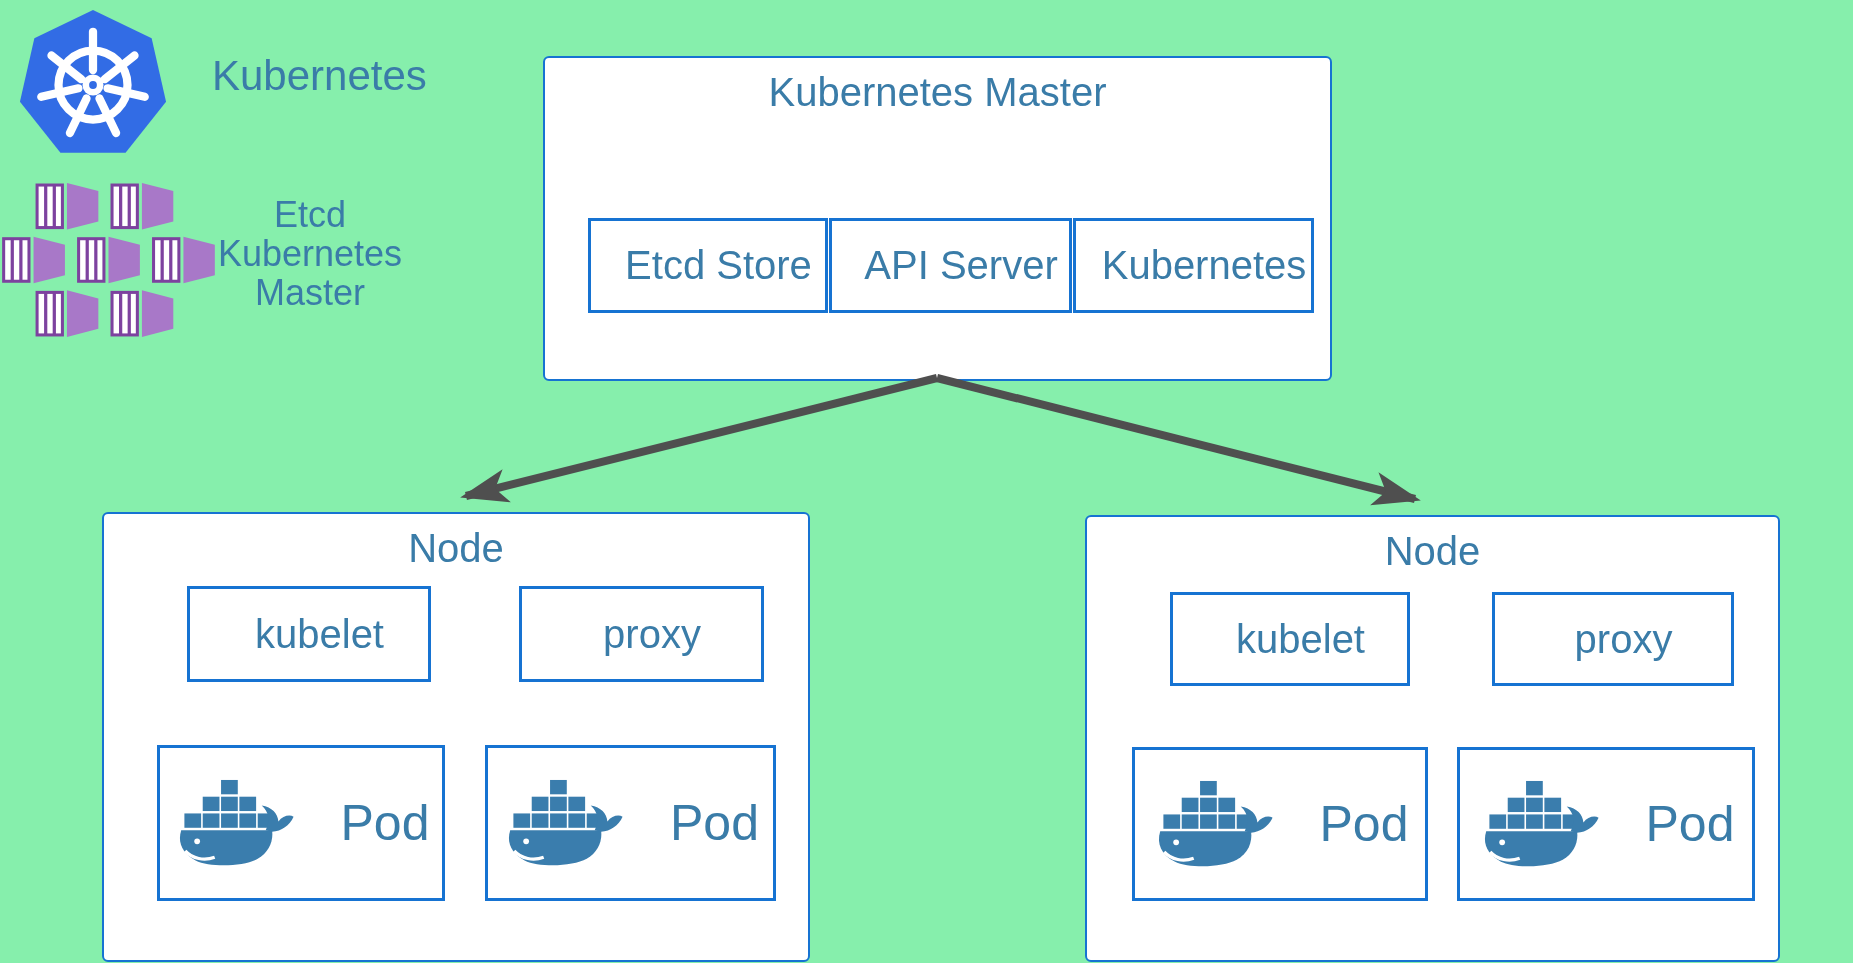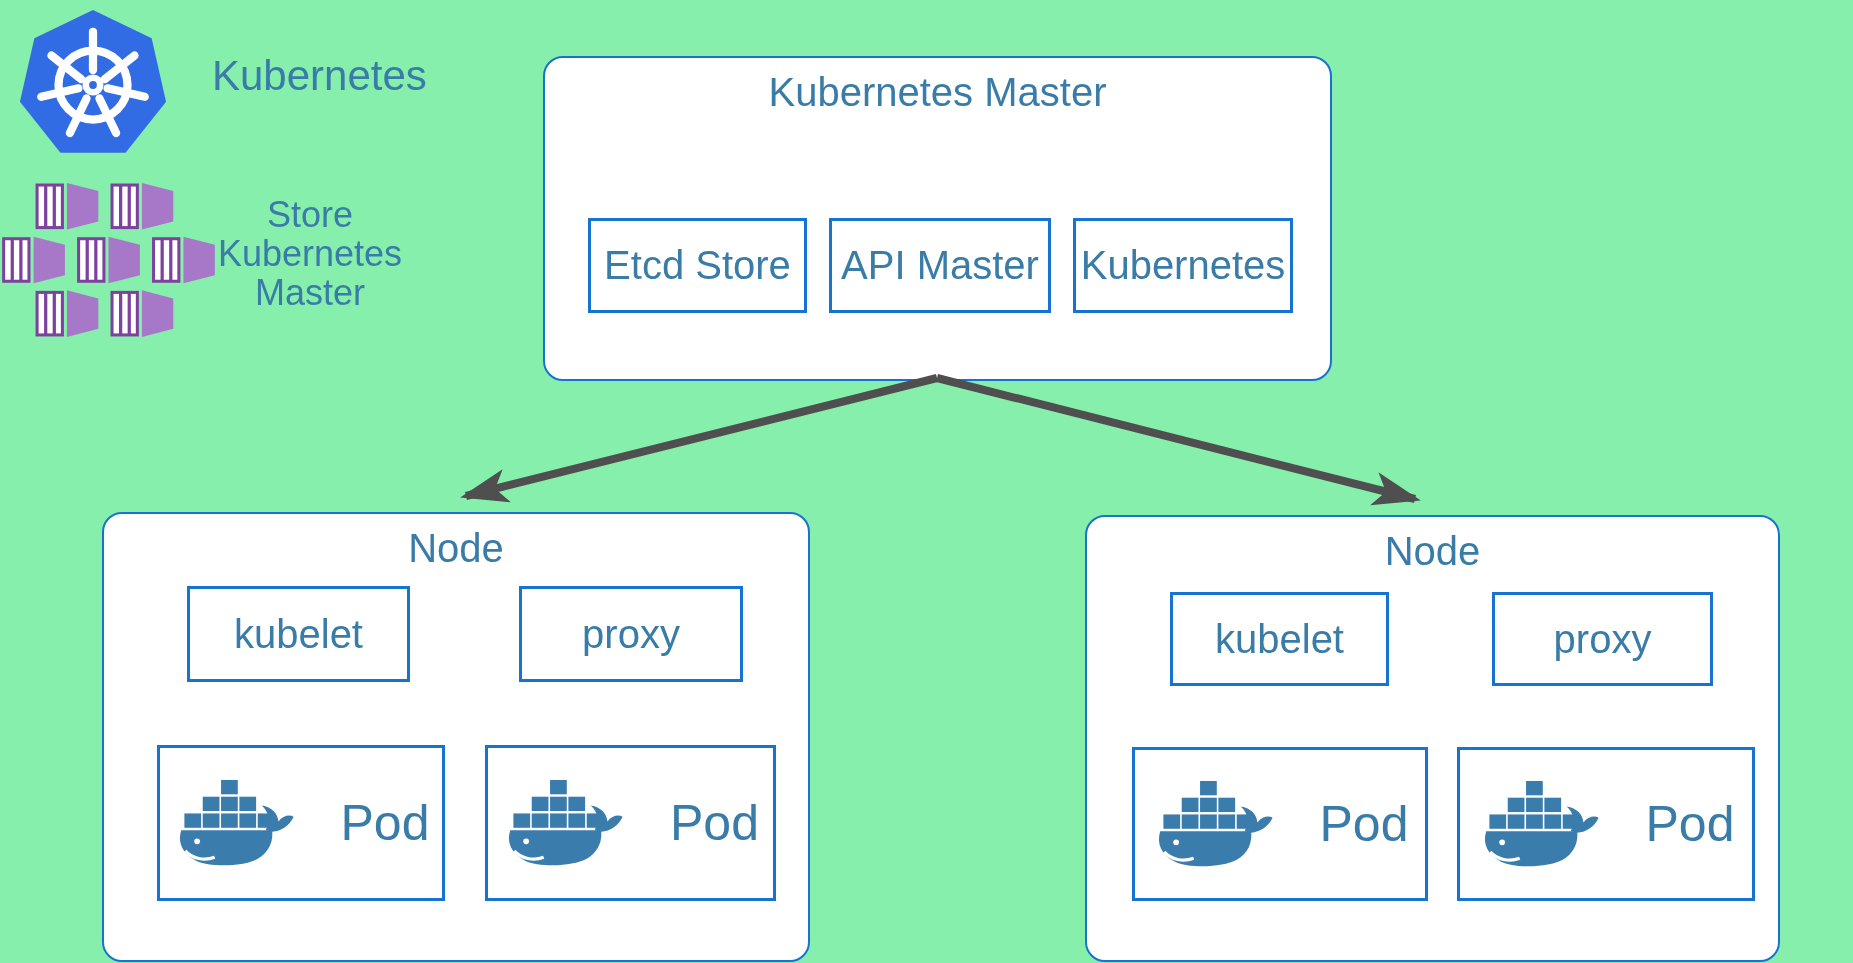--- a/index.html
+++ b/index.html
@@ -5,30 +5,30 @@
   html,body{margin:0;padding:0;background:#ffffff;}
   .canvas{
     position:relative;width:1853px;height:963px;background:#86efac;
     font-family:"Liberation Sans",sans-serif;overflow:hidden;
     --border-blue:#1673d2;--text-blue:#3a7ca8;--arrow-gray:#4f4f4f;
     --k8s-blue:#326ce5;--aks-purple-outline:#7d429f;--aks-purple-fill:#a878c8;
     --docker-blue:#3a7dad;
   }
   .rounded-box{
     position:absolute;border:2.5px solid var(--border-blue);
-    border-radius:20px;background:#fff;
+    border-radius:6px;background:#fff;
   }
   .box-title{
     position:absolute;top:12px;left:0;right:0;text-align:center;
     color:var(--text-blue);font-size:40px;line-height:1.1;
   }
   .inner-box{
     position:absolute;border:3px solid var(--border-blue);background:#fff;
     display:flex;align-items:center;justify-content:center;
-    color:var(--text-blue);font-size:40px;
+    color:var(--text-blue);font-size:40px;padding-left:21px;
   }
   .pod-box{
     position:absolute;border:3px solid var(--border-blue);background:#fff;
     display:flex;align-items:center;justify-content:center;gap:44px;
     color:var(--text-blue);font-size:50px;
   }
   .pod-box .docker-icon{width:124px;height:102px;color:var(--docker-blue);flex:0 0 auto;}
   .brand-label{
     position:absolute;color:var(--text-blue);font-size:42px;white-space:nowrap;
   }
@@ -78,29 +78,29 @@
     <use href="#ctr" x="33" y="0"></use>
     <use href="#ctr" x="107" y="0"></use>
     <use href="#ctr" x="0" y="53"></use>
     <use href="#ctr" x="74" y="53"></use>
     <use href="#ctr" x="148" y="53"></use>
     <use href="#ctr" x="33" y="106"></use>
     <use href="#ctr" x="107" y="106"></use>
   </svg>
 
   <div class="aks-label" style="left:210px;top:196px;">
-    <div>Store</div>
+    <div>Etcd</div>
     <div>Kubernetes</div>
     <div>Master</div>
   </div>
 
   <div class="rounded-box" style="left:543px;top:56px;width:785px;height:321px;border-width:2.5px;">
     <div class="box-title">Kubernetes Master</div>
     <div class="inner-box" style="left:43px;top:160px;width:213px;height:89px;">Etcd Store</div>
-    <div class="inner-box" style="left:284px;top:160px;width:216px;height:89px;">API Master</div>
+    <div class="inner-box" style="left:284px;top:160px;width:216px;height:89px;">API Server</div>
     <div class="inner-box" style="left:528px;top:160px;width:214px;height:89px;">Kubernetes</div>
   </div>
 
   <svg class="arrow-layer" viewBox="0 0 1853 963">
     <defs>
       <marker id="ah" markerUnits="userSpaceOnUse" markerWidth="50" markerHeight="40" refX="42" refY="20" orient="auto">
         <path class="arrow-fill" d="M0,3 L48,20 L0,37 L12,20 Z"></path>
       </marker>
     </defs>
     <line class="arrow-stroke" x1="937" y1="378" x2="466" y2="496" marker-end="url(#ah)"></line>

